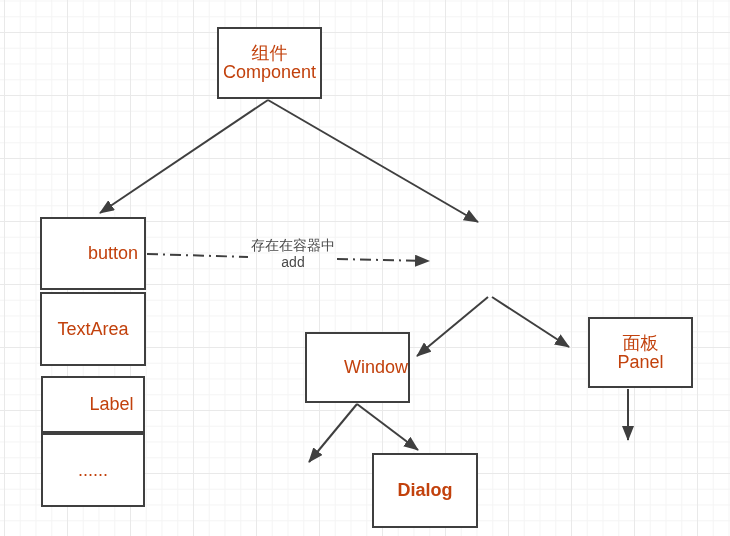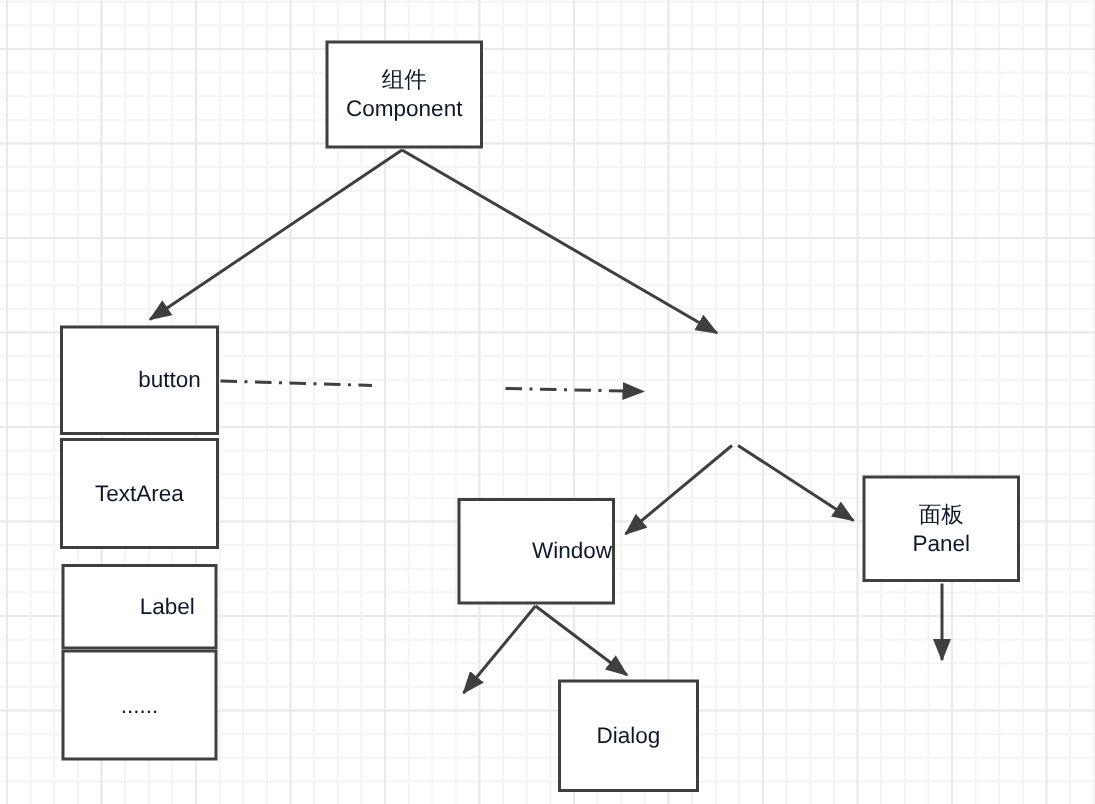--- a/index.html
+++ b/index.html
@@ -30,22 +30,22 @@
   }
   .node {
     position: absolute;
     box-sizing: border-box;
     border: 2px solid #3f3f3f;
     background: #ffffff;
     display: flex;
     flex-direction: column;
     align-items: center;
     justify-content: center;
-    color: #0f172a;
-    font-size: 15px;
+    color: #c2410c;
+    font-size: 18px;
     line-height: 19px;
     text-align: center;
     cursor: default;
   }
   .edge-label {
     position: absolute;
     left: 237px;
     top: 237px;
     width: 112px;
     text-align: center;
@@ -54,23 +54,23 @@
     line-height: 17px;
   }
   
   #n-component { left: 217px; top: 27px;  width: 105px; height: 72px; }
   #n-button    { left: 40px;  top: 217px; width: 106px; height: 73px; padding-left: 40px; }
   #n-textarea  { left: 40px;  top: 292px; width: 106px; height: 74px; align-items: center; }
   #n-label     { left: 41px;  top: 376px; width: 104px; height: 57px; padding-left: 37px; }
   #n-dots      { left: 41px;  top: 433px; width: 104px; height: 74px; }
   #n-container { left: 436px; top: 226px; width: 105px; height: 70px; }
   #n-window    { left: 305px; top: 332px; width: 105px; height: 71px; align-items: flex-end; }
-  #n-panel     { left: 575px; top: 317px; width: 105px; height: 71px; justify-content: center; }
+  #n-panel     { left: 588px; top: 317px; width: 105px; height: 71px; justify-content: center; }
   #n-frame     { left: 197px; top: 437px; width: 104px; height: 73px; }
-  #n-dialog    { left: 372px; top: 453px; width: 94px; height: 75px; }
+  #n-dialog    { left: 372px; top: 453px; width: 106px; height: 75px; font-weight: bold; }
   #n-applet    { left: 577px; top: 443px; width: 105px; height: 73px; }
 </style>
 </head>
 <body>
 
 <div id="canvas">
 
   <svg id="edges" viewBox="0 0 730 536" xmlns="http://www.w3.org/2000/svg">
     <defs>
       <marker id="ah" markerUnits="userSpaceOnUse" markerWidth="16" markerHeight="12" refX="14" refY="6" orient="auto">
@@ -120,14 +120,18 @@
     <span>面板</span>
     <span>Panel</span>
   </div>
 
 
   <div class="node" id="n-dialog">
     <span>Dialog</span>
   </div>
 
 
+  <div class="edge-label">
+    <div>存在在容器中</div>
+    <div>add</div>
+  </div>
 
 </div>
 
 </body></html>

